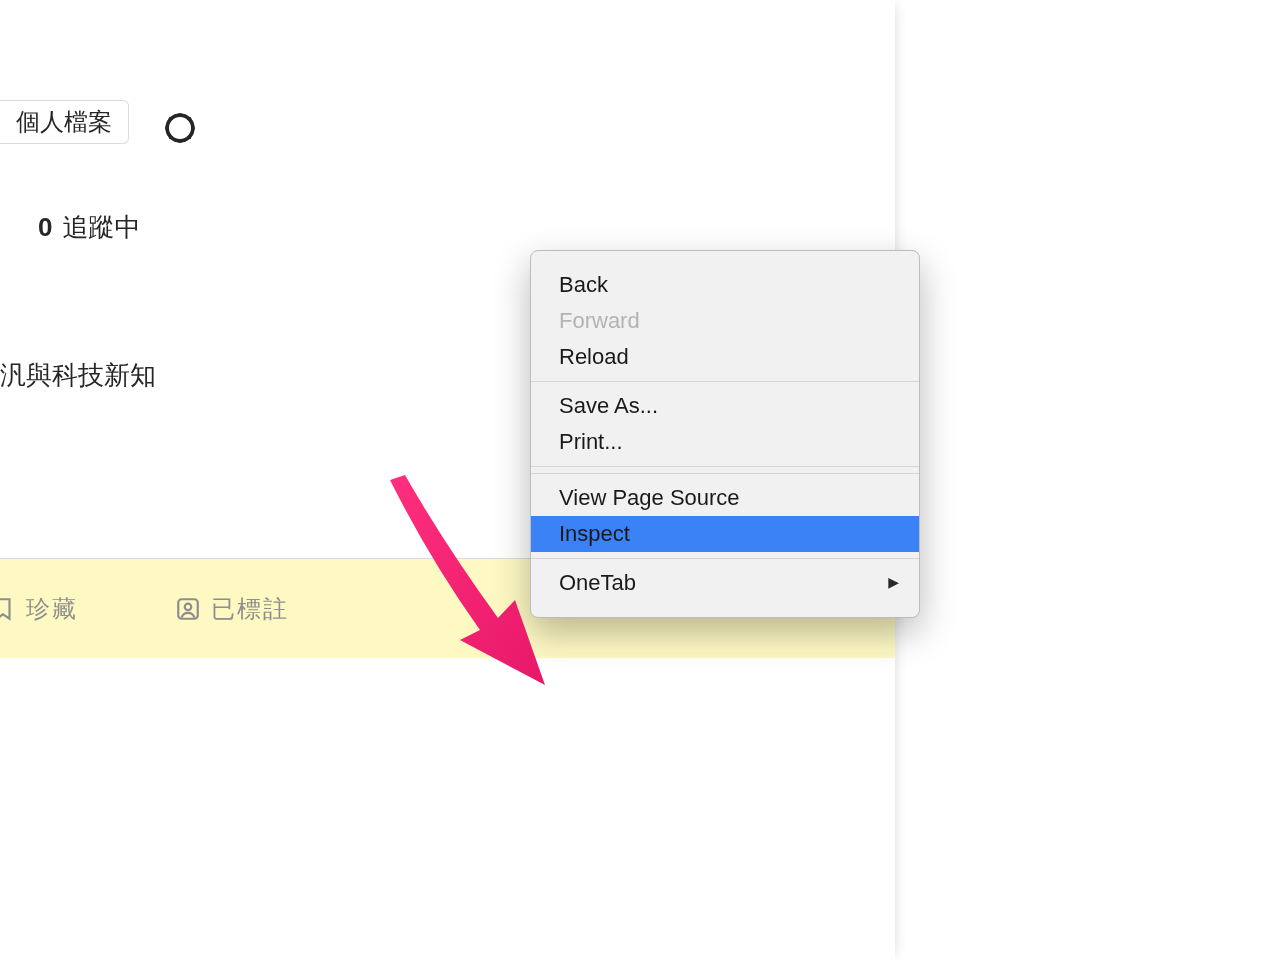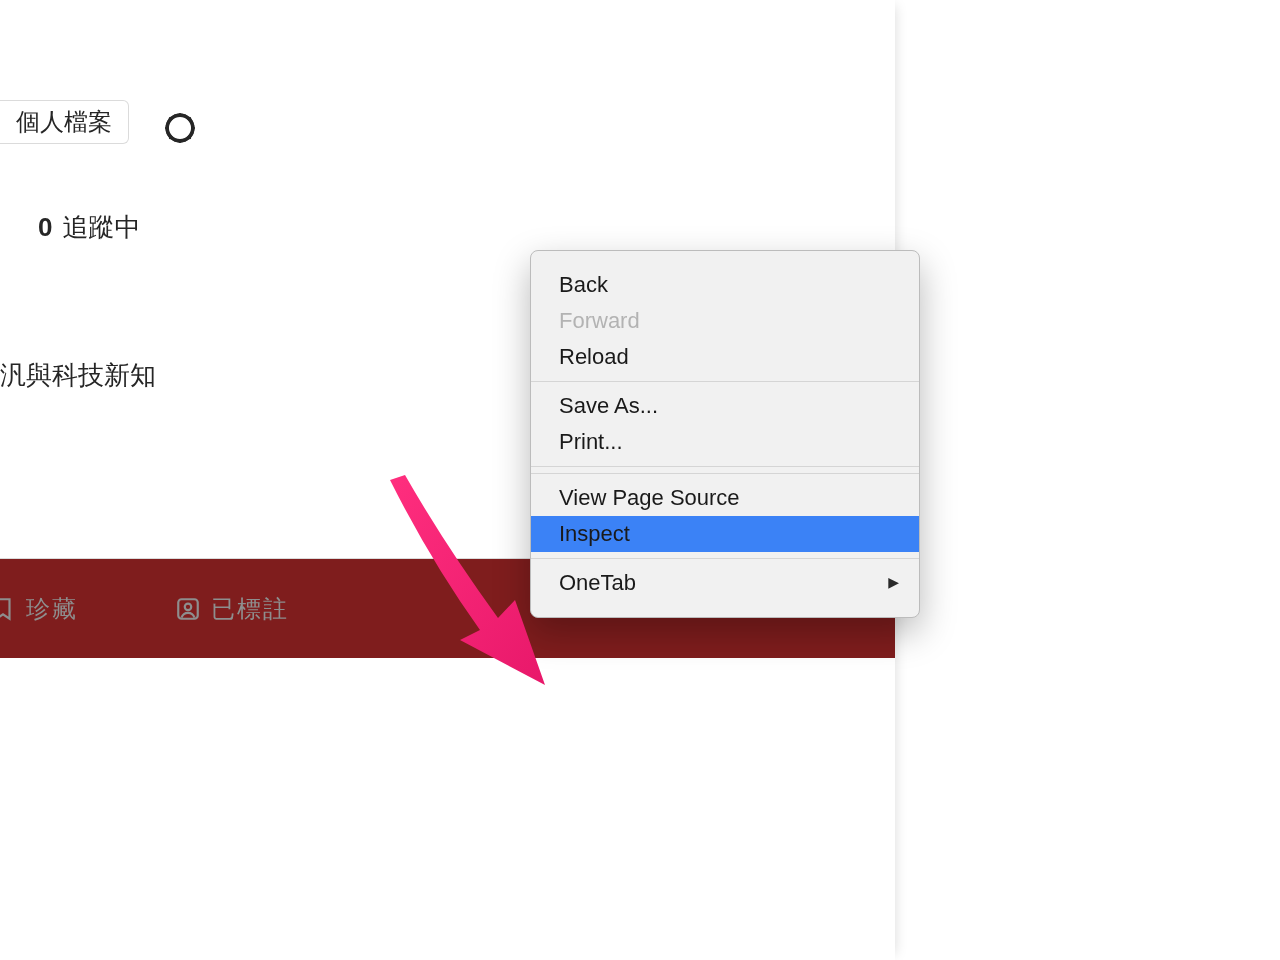--- a/index.html
+++ b/index.html
@@ -53,21 +53,21 @@
     color: #262626;
   }
 
   
   .tabbar {
     position: absolute;
     left: 0; top: 558px;
     width: 895px;
     border-top: 1px solid #dbdbdb;
     height: 100px;
-    background: #7f1d1d;
+    background: #fef9c3;
     display: flex;
     justify-content: flex-start;
     gap: 140px;
     align-items: center;
   }
   .tab {
     display: flex; align-items: center; gap: 10px;
     color: #8e8e8e;
     font-size: 24px;
     letter-spacing: 2px;

